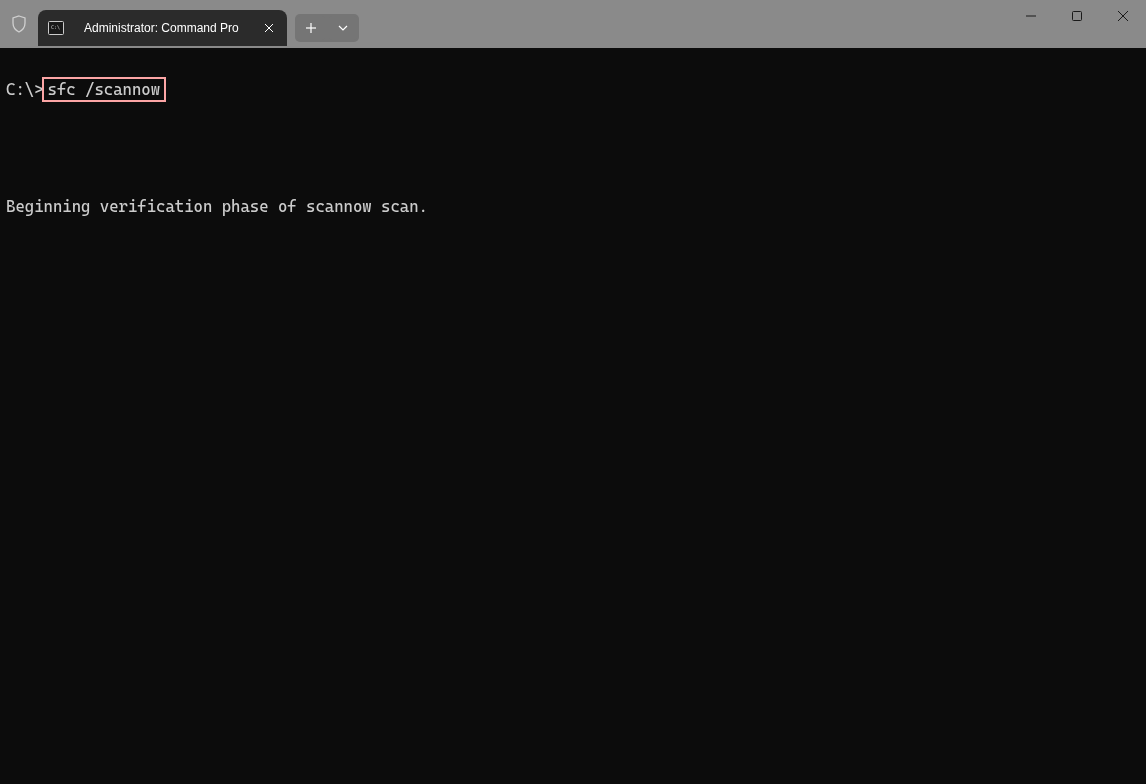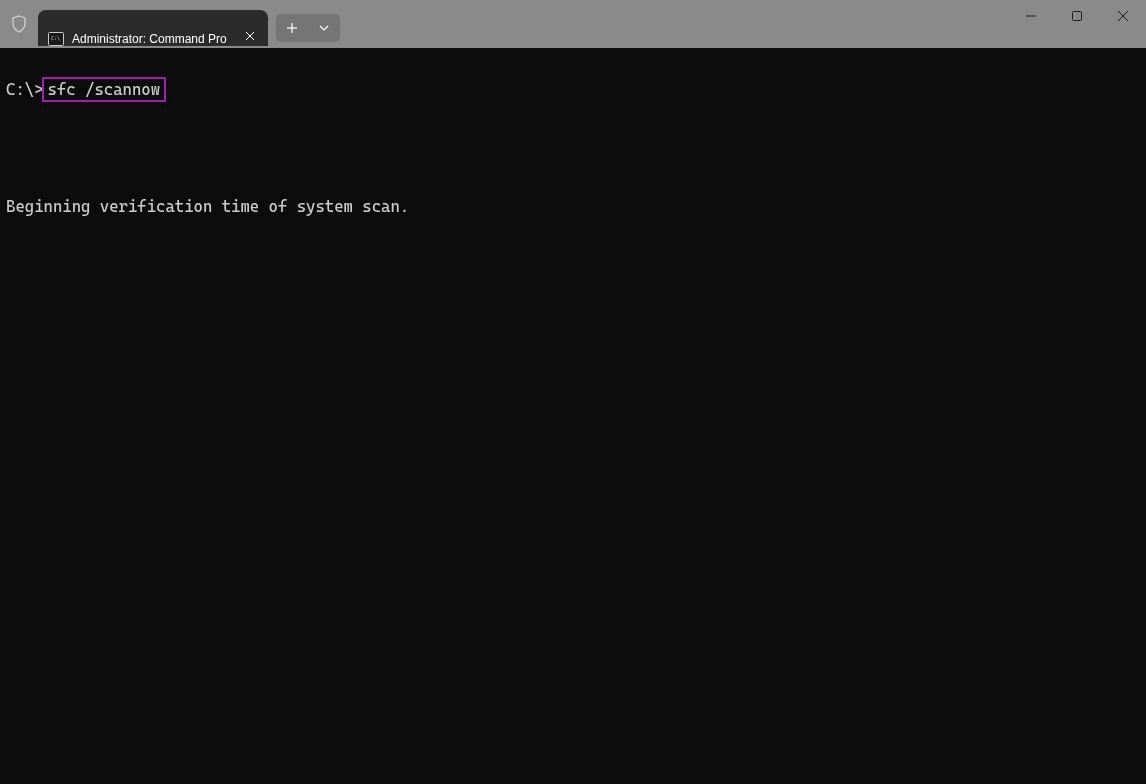--- a/index.html
+++ b/index.html
@@ -31,25 +31,25 @@
     }
     .shield-icon {
       width: 16px;
       height: 18px;
     }
     .tab {
       background: #2b2b2b;
       height: 36px;
       margin-top: 8px;
       display: flex;
-      align-items: flex-end;
+      align-items: center;
       padding: 0 8px 0 10px;
       border-top-left-radius: 8px;
       border-top-right-radius: 8px;
-      gap: 8px;
+      gap: 20px;
       min-width: 230px;
     }
     .tab-icon {
       width: 16px;
       height: 14px;
       display: flex;
       align-items: center;
       justify-content: center;
     }
     .tab-title {
@@ -118,21 +118,21 @@
       white-space: pre;
     }
     .prompt-line {
       display: flex;
       align-items: baseline;
     }
     .prompt {
       color: #cccccc;
     }
     .highlighted-cmd {
-      border: 2px solid #a21caf;
+      border: 2px solid #fca5a5;
       padding: 1px 4px;
       margin-left: -2px;
     }
     .terminal-line {
       min-height: 19px;
     }
     .cursor {
       display: inline-block;
       width: 1px;
       height: 17px;
@@ -195,14 +195,14 @@
         <line x1="10" y1="0" x2="0" y2="10"></line>
       </svg>
     </div>
   </div>
 </div>
 
 <div class="terminal-body">
 <div class="terminal-line prompt-line"><span class="prompt">C:\&gt;</span><span class="highlighted-cmd">sfc /scannow</span></div>
 <div class="terminal-line"></div>
 <div class="terminal-line"></div>
-<div class="terminal-line">Beginning verification time of system scan.</div>
+<div class="terminal-line">Beginning verification phase of scannow scan.</div>
 </div>
 
 </body></html>

